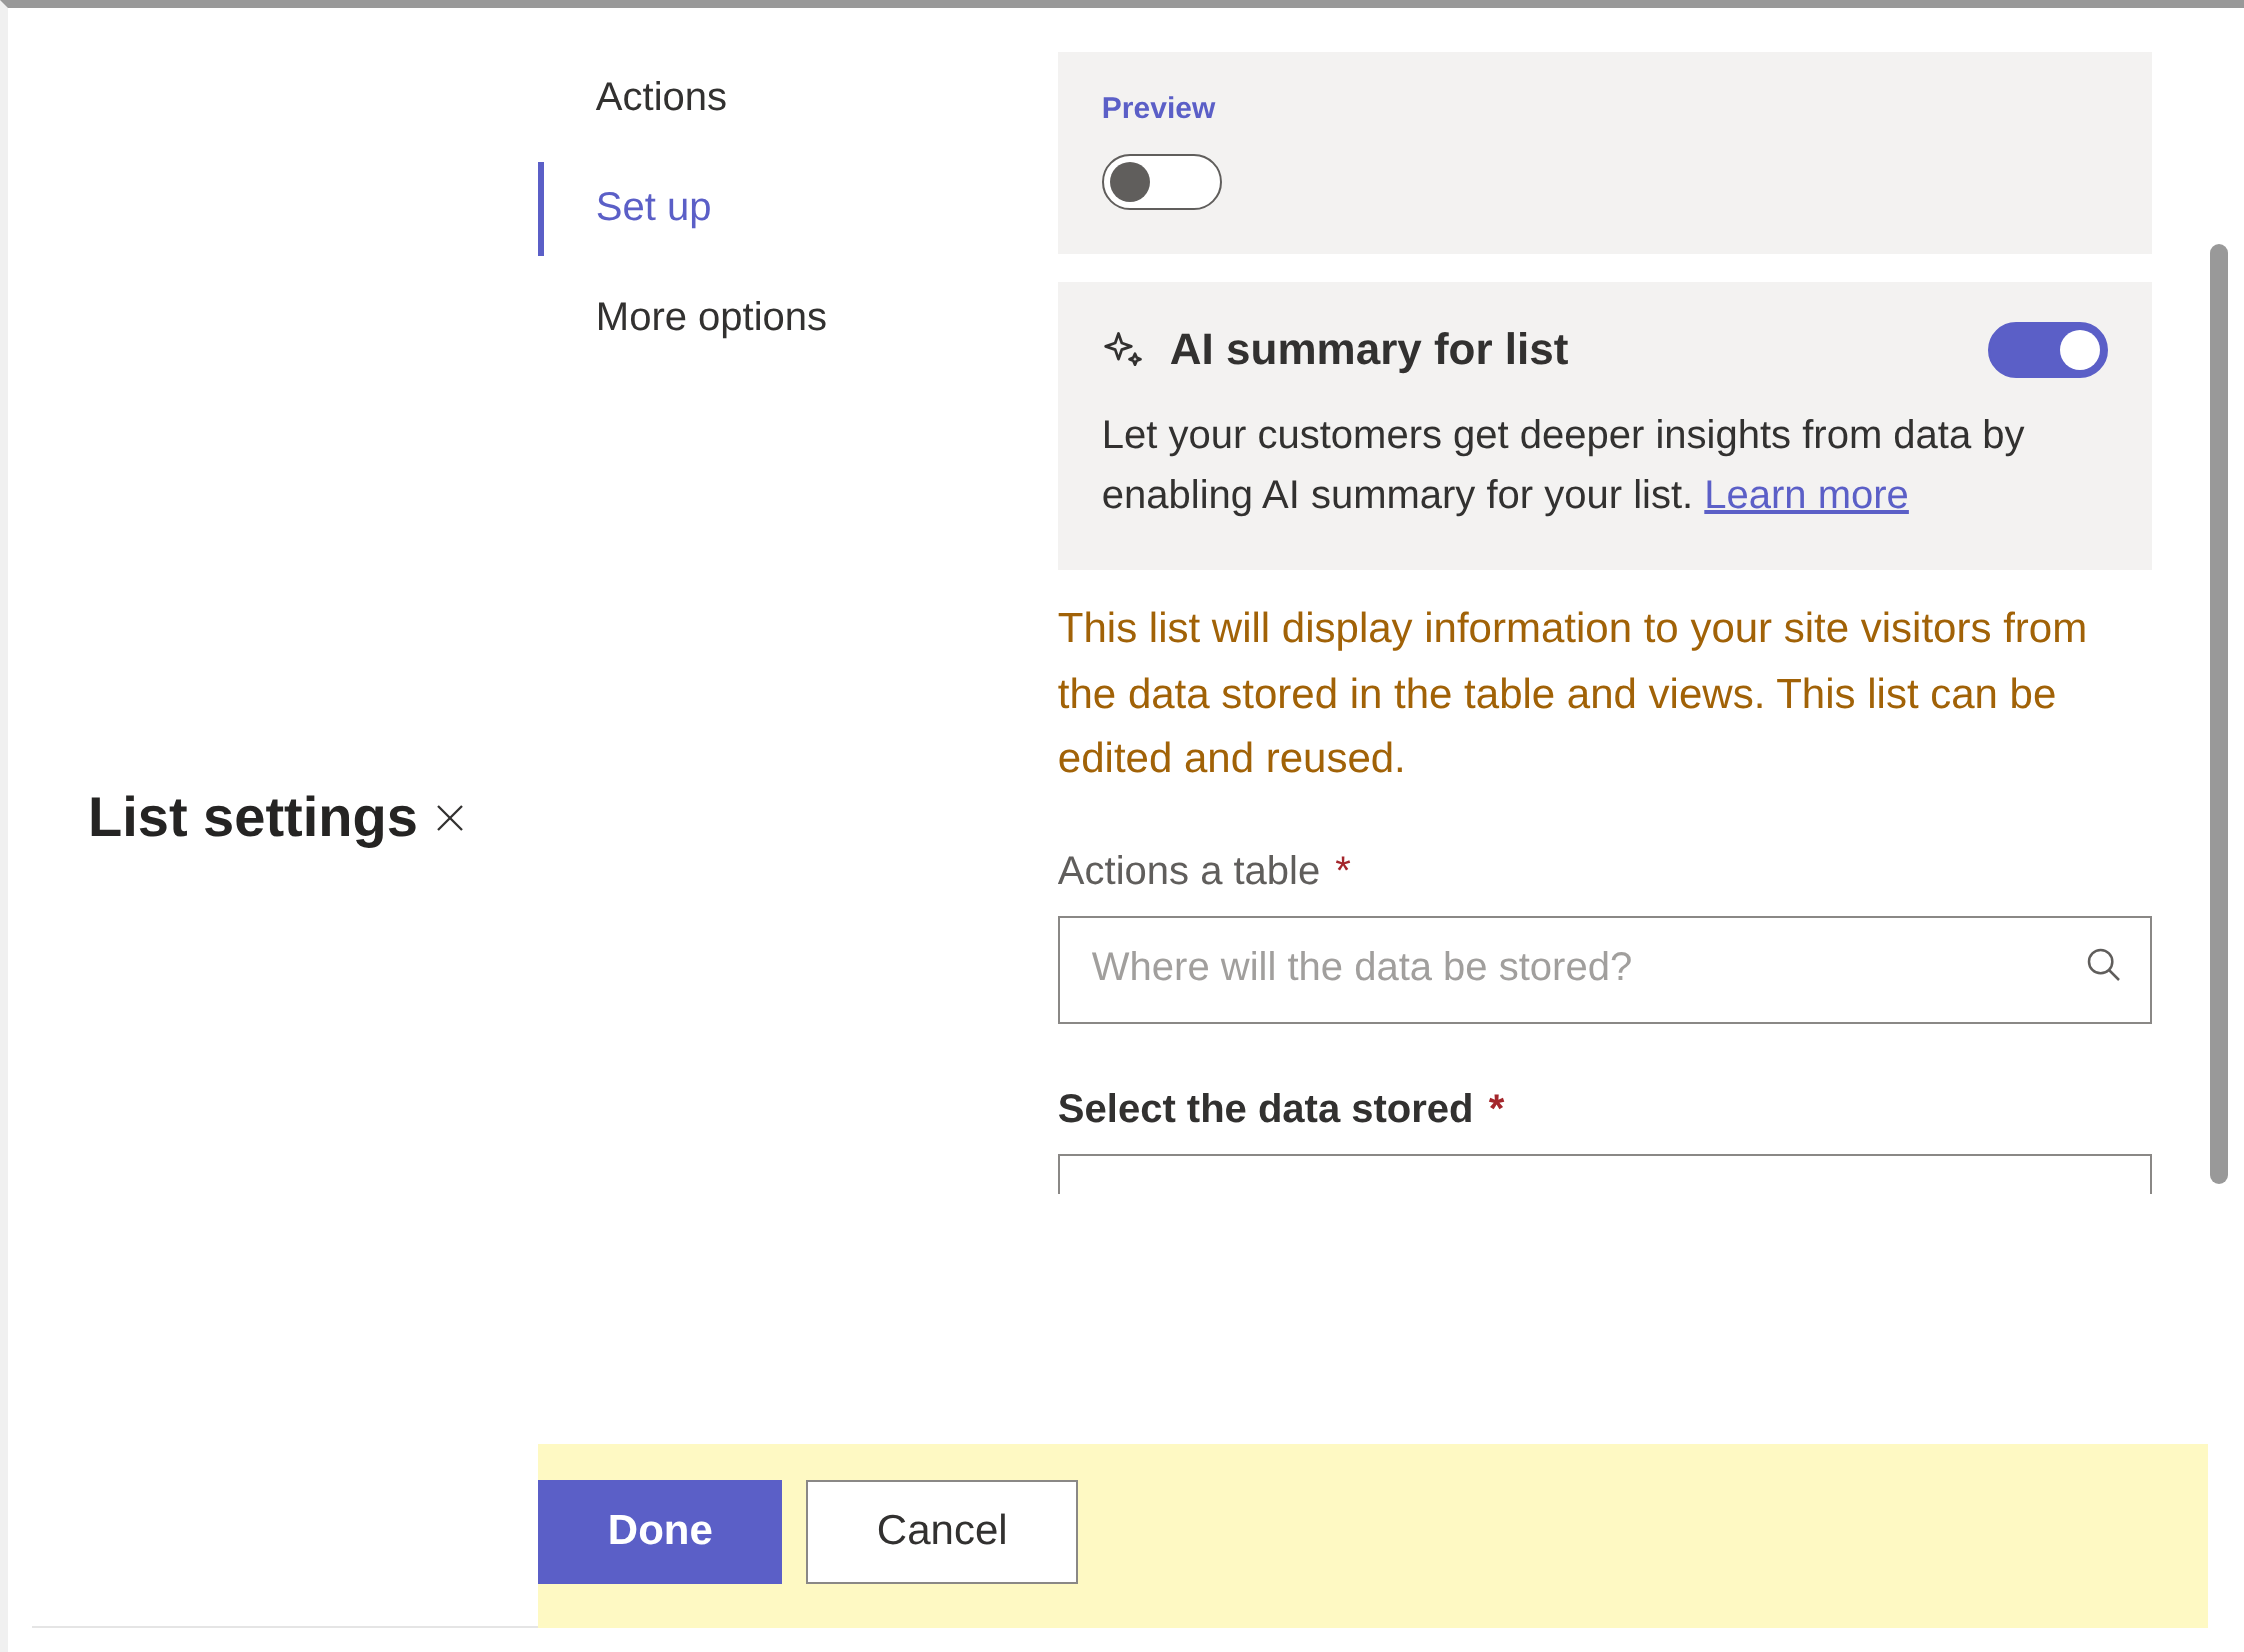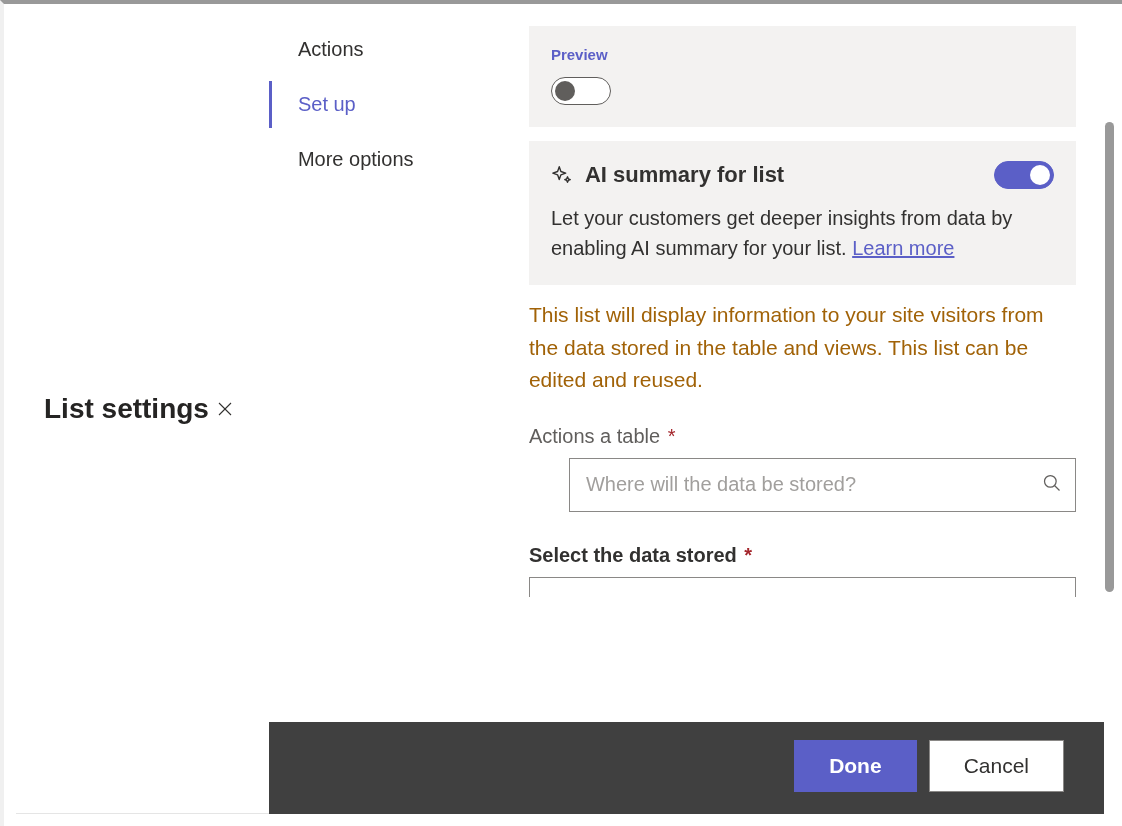--- a/index.html
+++ b/index.html
@@ -169,21 +169,20 @@
     .field-label {
       font-size: 20px;
       color: #605e5c;
       margin-bottom: 10px;
     }
     .field-label .req { color: #a4262c; margin-left: 2px; }
     .field-label.strong { color: #323130; font-weight: 600; }
     .search-input-wrap {
       position: relative;
       margin-bottom: 32px;
-      margin-left: 40px;
     }
     .search-input {
       width: 100%;
       height: 54px;
       border: 1px solid #8a8886;
       padding: 0 48px 0 16px;
       font-size: 20px;
       font-family: inherit;
       color: #323130;
       background: #fff;
@@ -202,24 +201,24 @@
       height: 20px;
       border: 1px solid #8a8886;
       border-bottom: none;
       background: #fff;
     }
     .footer {
       position: absolute;
       bottom: 0;
       left: 0;
       right: 12px;
-      background: #404040;
+      background: #fef9c3;
       padding: 18px 40px 22px 0;
       display: flex;
-      justify-content: flex-end;
+      justify-content: flex-start;
       gap: 12px;
     }
     .btn {
       height: 52px;
       padding: 0 34px;
       font-size: 21px;
       font-family: inherit;
       cursor: pointer;
       display: inline-flex;
       align-items: center;

